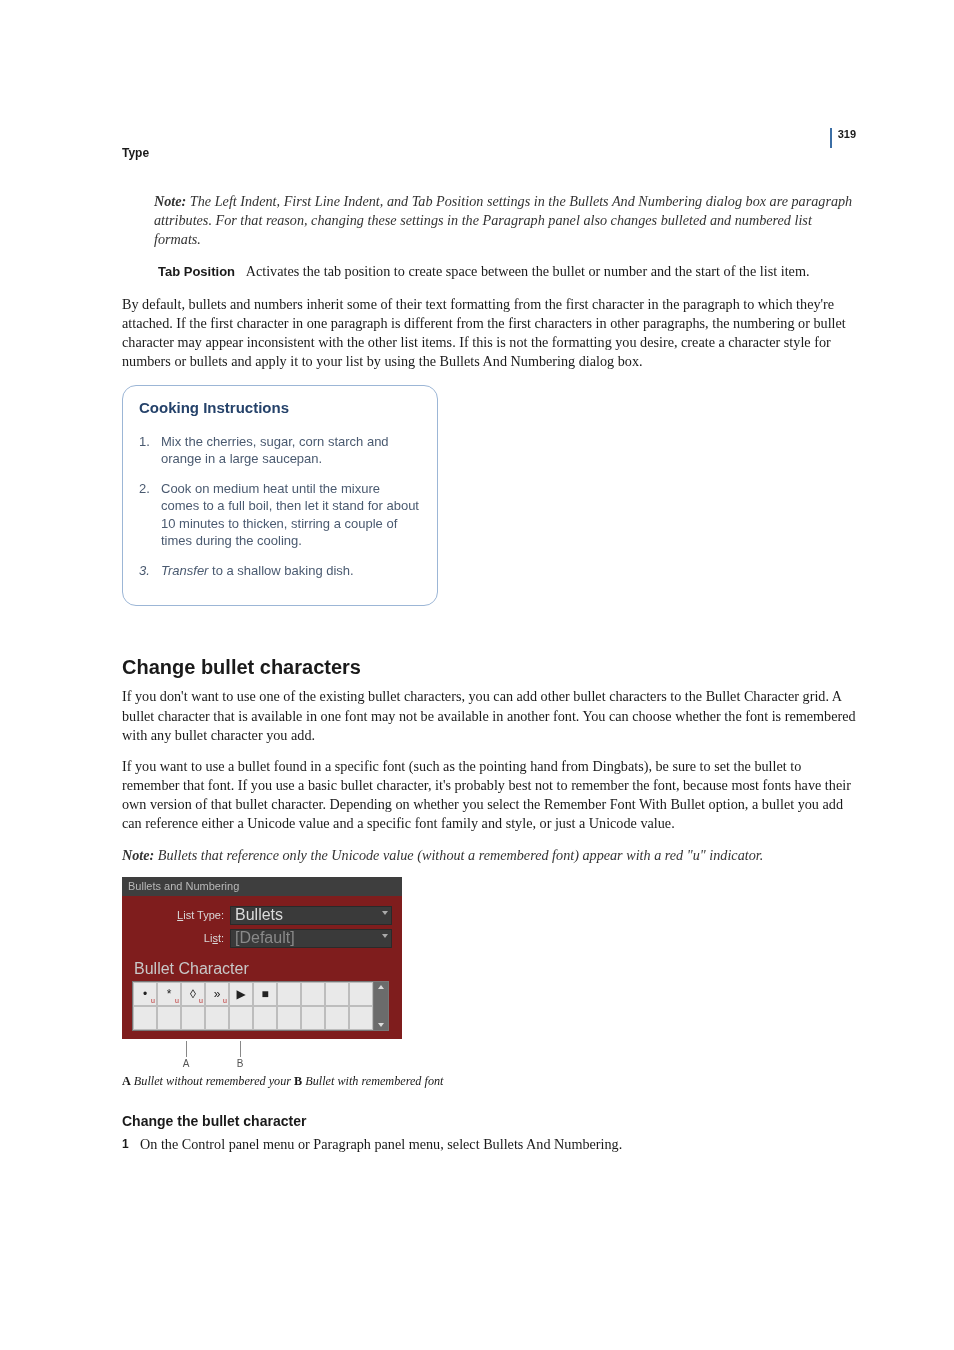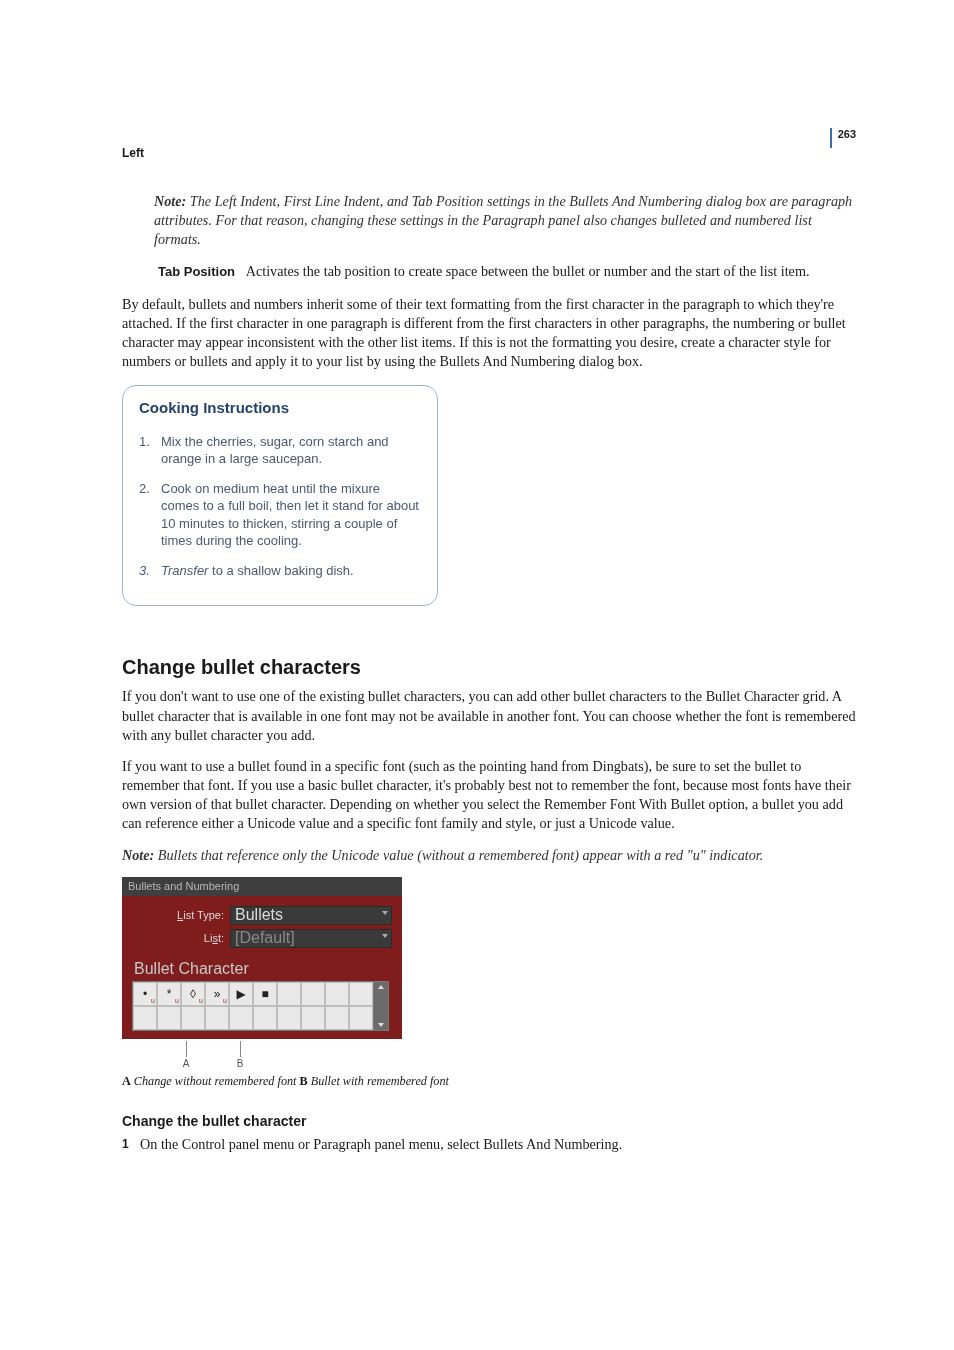--- a/index.html
+++ b/index.html
@@ -213,23 +213,23 @@
     font-family:"Myriad Pro",Arial,sans-serif;font-size:10px;color:#555;
   }
   .callout-row .ln{position:absolute;width:1px;background:#888;top:0;height:16px;}
   .callout-row .lbl{position:absolute;top:16px;transform:translateX(-50%);}
 </style>
 </head>
 <body>
 
 <div class="page">
 
-  <div class="section-label">Left</div>
+  <div class="section-label">Type</div>
   <div class="page-number-wrap">
-    <div class="page-number">263</div>
+    <div class="page-number">319</div>
   </div>
 
   <div class="content">
 
     <p class="note">
       <span class="note-label">Note:</span>
       <span>The Left Indent, First Line Indent, and Tab Position settings in the Bullets And Numbering dialog box are paragraph attributes. For that reason, changing these settings in the Paragraph panel also changes bulleted and numbered list formats.</span>
     </p>
 
     <p class="term-line">
@@ -330,21 +330,21 @@
       </div>
       <div class="callout-row">
         <div class="ln" style="left:64px"></div>
         <div class="lbl" style="left:64px">A</div>
         <div class="ln" style="left:118px"></div>
         <div class="lbl" style="left:118px">B</div>
       </div>
     </div>
 
     <p class="fig-caption">
-      <span class="cap-letter">A</span><span> Change without remembered font  </span><span class="cap-letter">B</span><span> Bullet with remembered font</span>
+      <span class="cap-letter">A</span><span> Bullet without remembered your  </span><span class="cap-letter">B</span><span> Bullet with remembered font</span>
     </p>
 
     <div class="sub-head">Change the bullet character</div>
 
     <div class="step-row">
       <div class="step-num">1</div>
       <div class="step-txt">On the Control panel menu or Paragraph panel menu, select Bullets And Numbering.</div>
     </div>
 
   </div>

